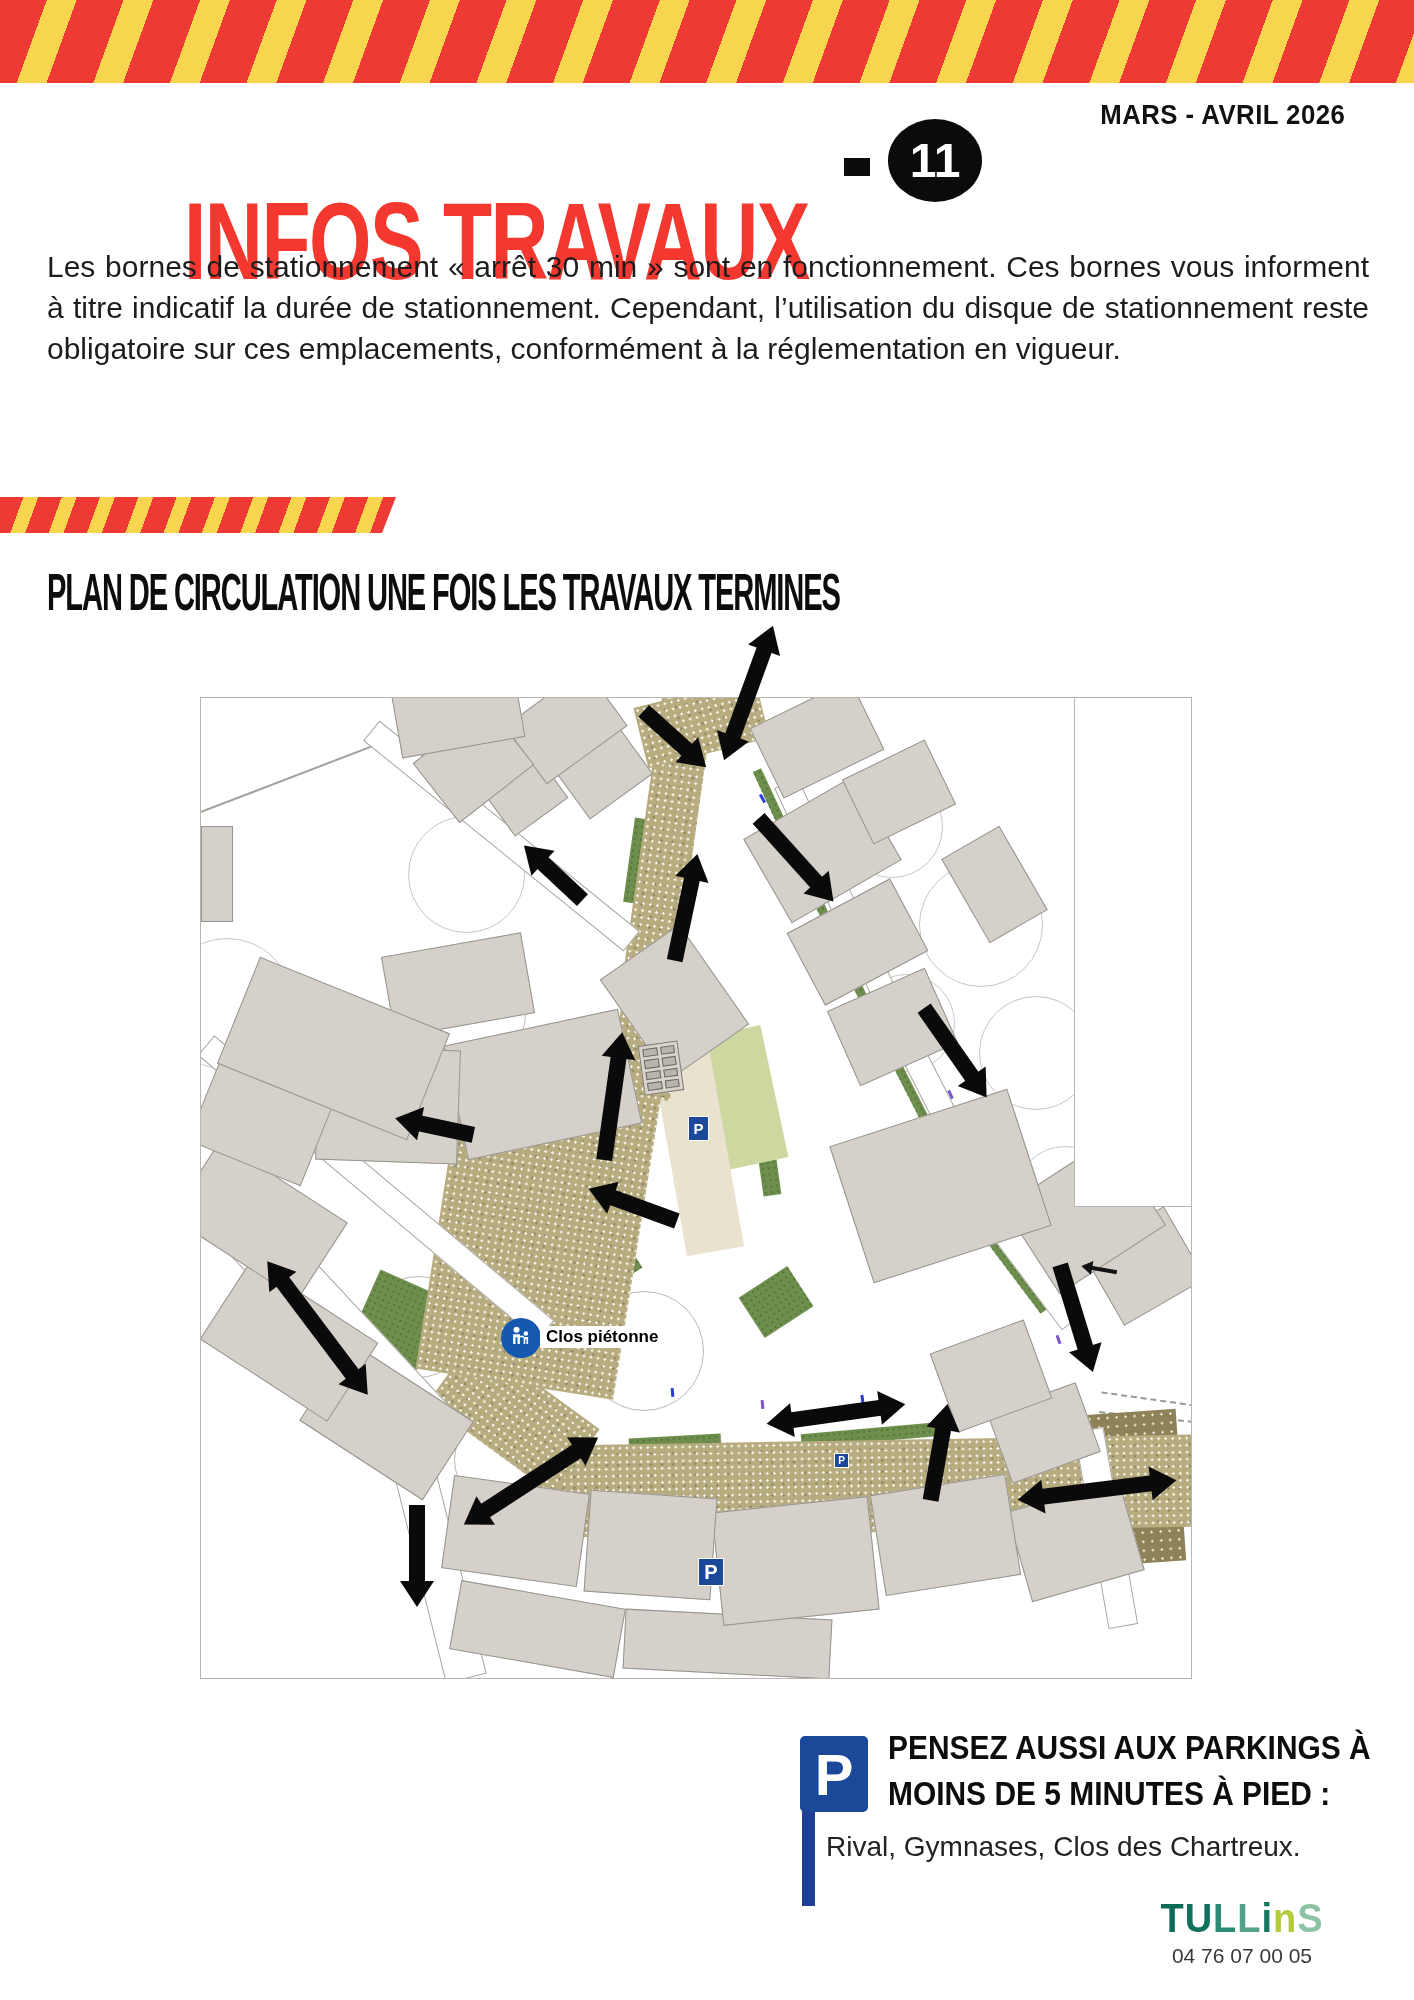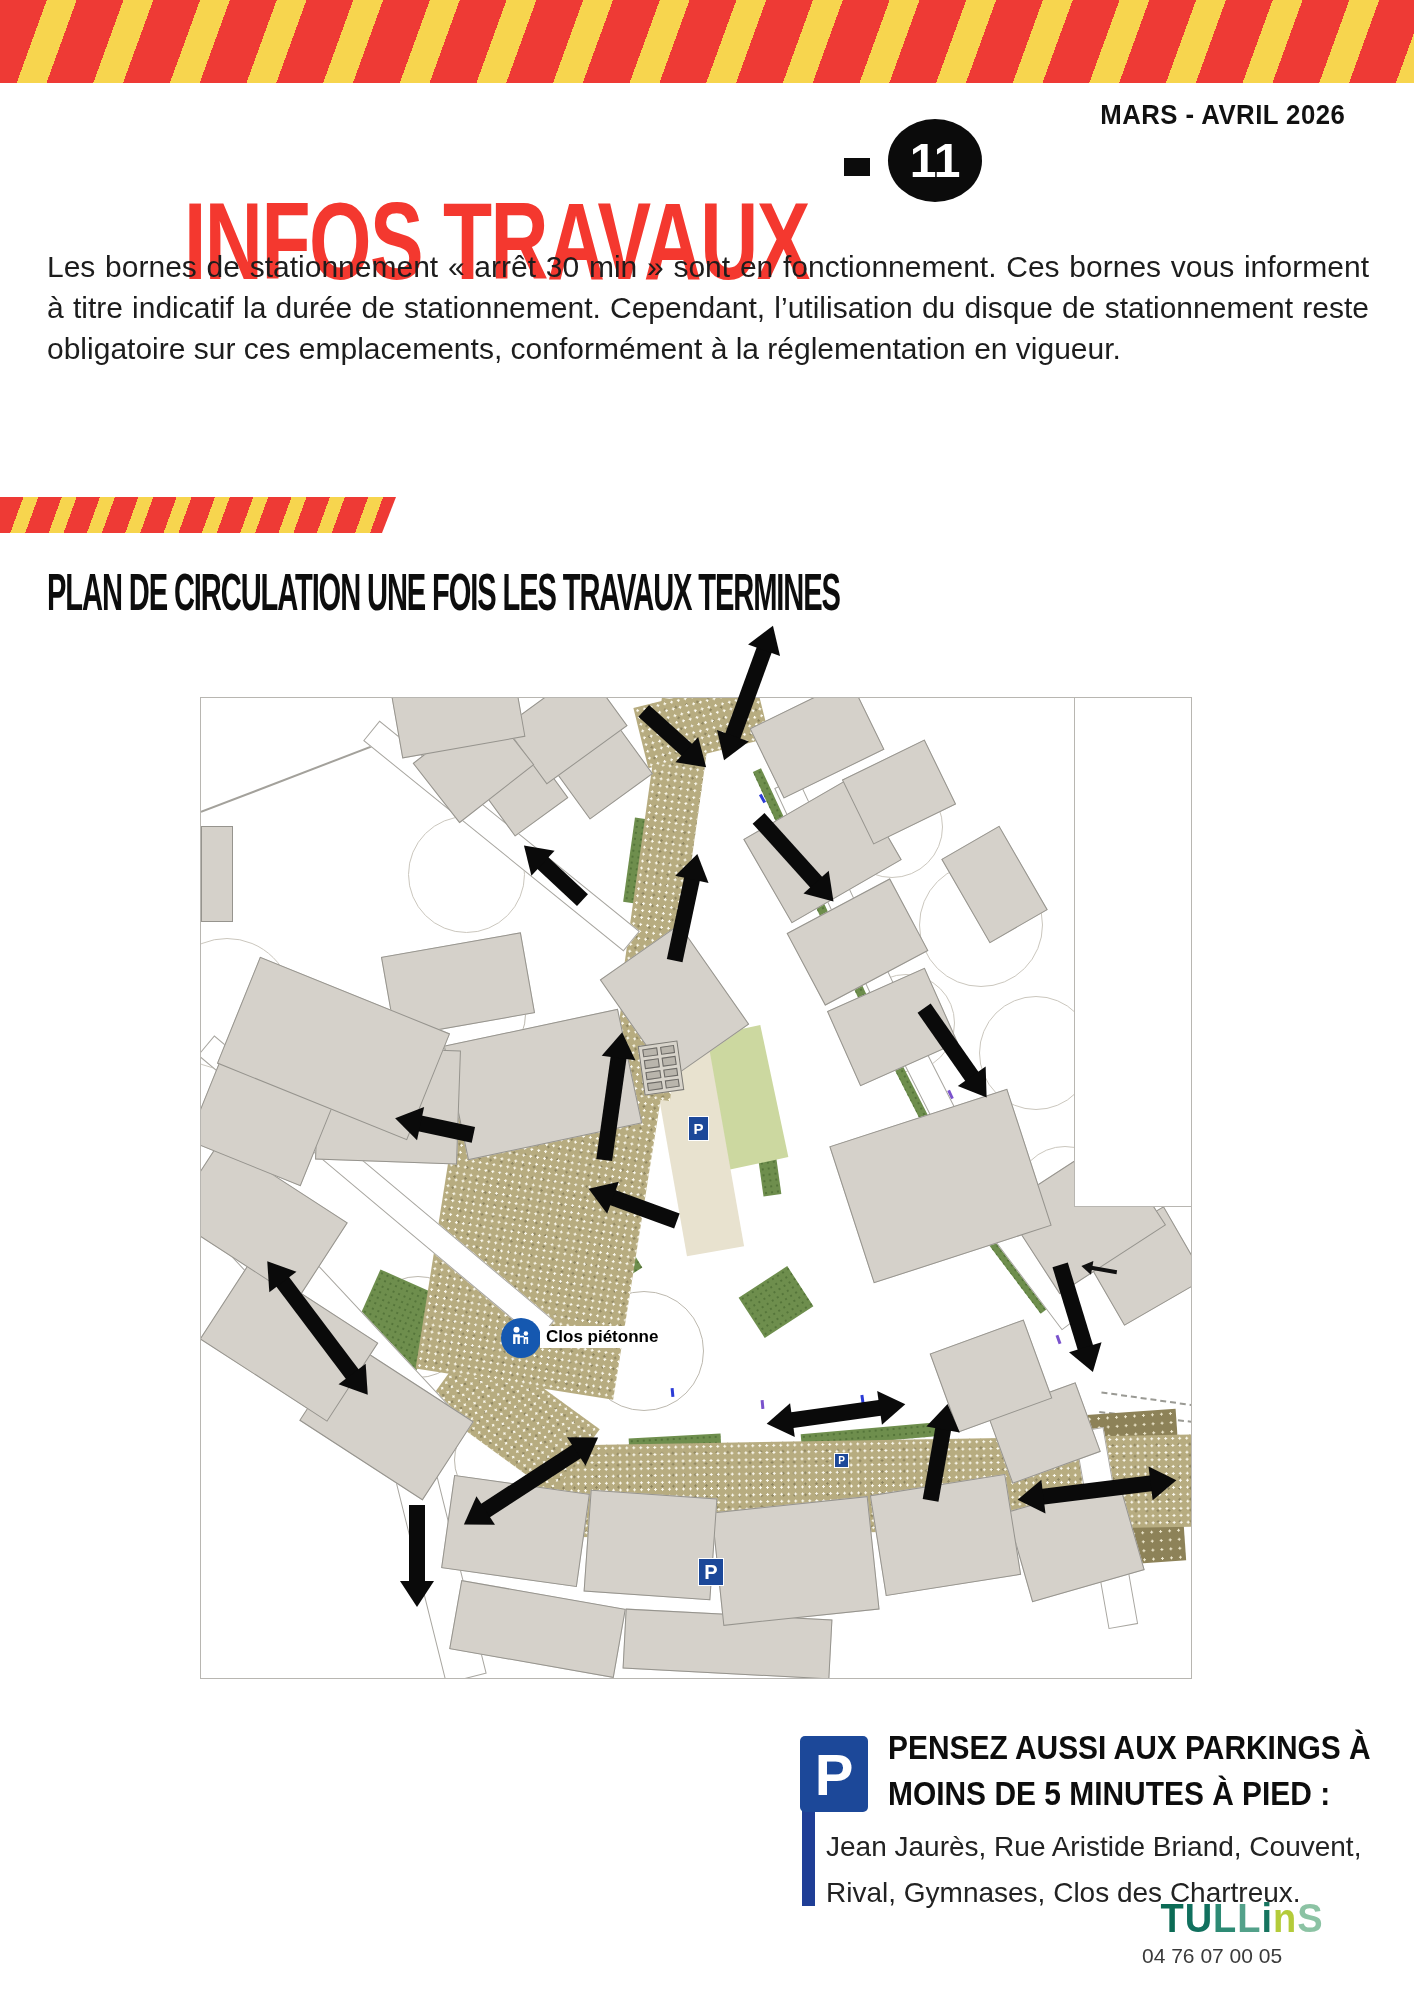--- a/index.html
+++ b/index.html
@@ -86,21 +86,21 @@
   .pk-pole{left:802px;top:1742px;width:13px;height:164px;background:#1f3e96;}
   .pk-sign{left:800px;top:1736px;width:68px;height:76px;background:#1c4899;border-radius:5px;
            color:#fff;font-size:58px;font-weight:bold;display:flex;align-items:center;justify-content:center;}
   .pk-head{left:888px;top:1724px;font-size:34px;font-weight:bold;line-height:46px;color:#0d0d0d;
            white-space:nowrap;transform:scaleX(.88);transform-origin:left top;}
   .pk-list{left:826px;top:1824px;font-size:28px;line-height:46px;color:#222;white-space:nowrap;}
 
   
   .logo{left:1142px;top:1896px;width:200px;text-align:center;font-size:40px;font-weight:bold;
         letter-spacing:1px;transform:scaleX(.95);transform-origin:center top;}
-  .phone{left:1142px;top:1944px;width:200px;font-size:21px;color:#3a3a3a;}
+  .phone{left:1142px;top:1944px;width:200px;text-align:center;font-size:21px;color:#3a3a3a;}
 </style>
 </head>
 <body>
 
 <div class="page">
 
   <div class="stripes stripes-top"></div>
 
   <h1 class="abs title">INFOS TRAVAUX</h1>
   <div class="abs title-dash"></div>
@@ -282,19 +282,18 @@
     <div class="ar d" style="left:500px;top:-13px;width:95px;transform:rotate(-70deg);"></div>
   </div>
 
   <div class="abs pk-pole"></div>
   <div class="abs pk-sign">P</div>
   <div class="abs pk-head">
     <div>PENSEZ AUSSI AUX PARKINGS À</div>
     <div>MOINS DE 5 MINUTES À PIED :</div>
   </div>
   <div class="abs pk-list">
-    <div>Jean Jaurès, Rue Aristide Briand, Couvent,</div>
     <div>Rival, Gymnases, Clos des Chartreux.</div>
   </div>
 
   <div class="abs logo" id="tullins-logo"><span style="color: rgb(12, 107, 85);">T</span><span style="color: rgb(17, 112, 94);">U</span><span style="color: rgb(45, 138, 116);">L</span><span style="color: rgb(83, 161, 138);">L</span><span style="color: rgb(22, 116, 95);">i</span><span style="color: rgb(180, 203, 58);">n</span><span style="color: rgb(140, 195, 164);">S</span></div>
   <div class="abs phone">04 76 07 00 05</div>
 </div>
 
 </body></html>

